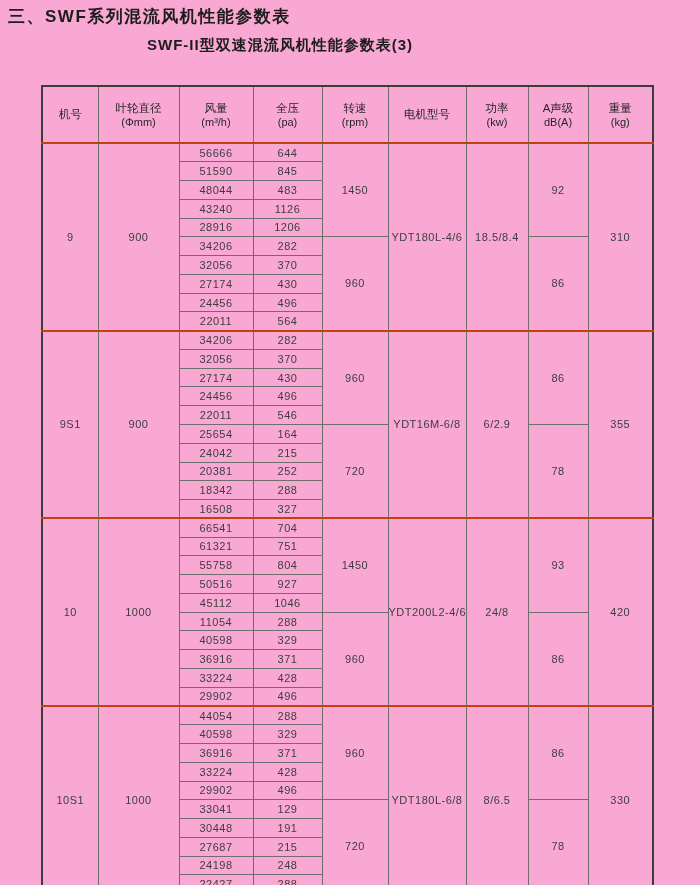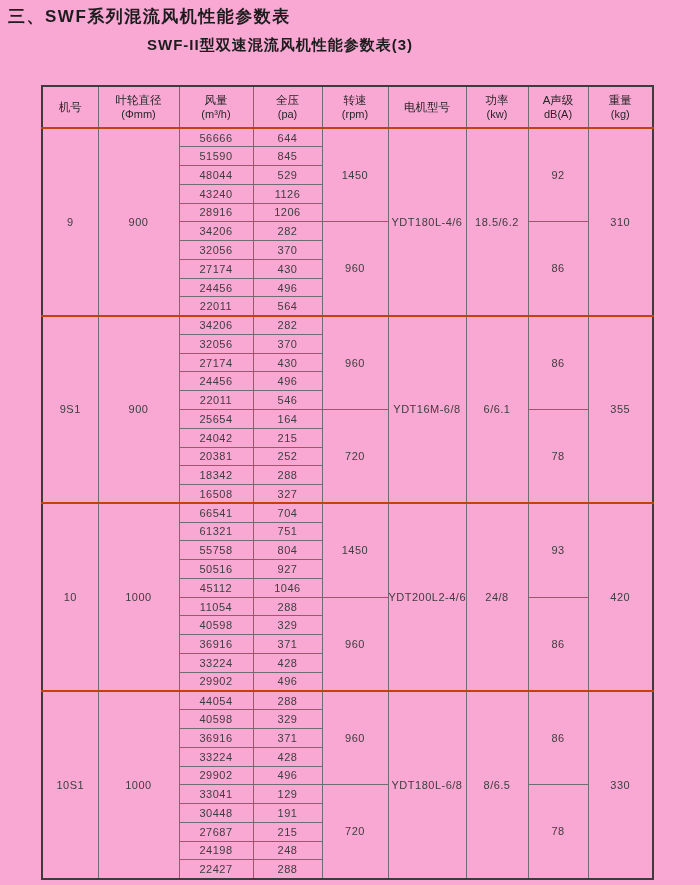--- a/index.html
+++ b/index.html
@@ -19,21 +19,21 @@
   table.perf {
     position:absolute; left:41px; top:85px; width:611px;
     border-collapse:collapse; table-layout:fixed;
     border:2px solid #3c3c3c;
   }
   .perf th, .perf td {
     border:1px solid #6e6e6e; padding:0;
     text-align:center; vertical-align:middle;
     overflow:hidden; white-space:nowrap;
   }
-  .perf thead tr { height:42px; }
+  .perf thead tr { height:57px; }
   .perf th { font-weight:400; color:#262626; }
   .perf th .line1 { font-size:11.5px; line-height:13px; }
   .perf th .line2 { font-size:11px; line-height:12px; margin-top:1px; }
   .perf tbody tr { height:18.78px; }
   .perf td.num { font-size:11px; color:#3d3d3d; letter-spacing:0.5px; }
   .perf tr.sec-start td { border-top:2px solid #c2410c; }
 </style>
 </head>
 <body>
 
@@ -93,31 +93,31 @@
     </thead>
     <tbody>
 
       <tr class="sec-start">
         <td class="num" rowspan="10">9</td>
         <td class="num" rowspan="10">900</td>
         <td class="num">56666</td>
         <td class="num">644</td>
         <td class="num" rowspan="5">1450</td>
         <td class="num" rowspan="10">YDT180L-4/6</td>
-        <td class="num" rowspan="10">18.5/6.2</td>
+        <td class="num" rowspan="10">18.5/8.4</td>
         <td class="num" rowspan="5">92</td>
         <td class="num" rowspan="10">310</td>
       </tr>
       <tr>
           <td class="num">51590</td>
           <td class="num">845</td>
         </tr>
       <tr>
           <td class="num">48044</td>
-          <td class="num">529</td>
+          <td class="num">483</td>
         </tr>
       <tr>
           <td class="num">43240</td>
           <td class="num">1126</td>
         </tr>
       <tr>
           <td class="num">28916</td>
           <td class="num">1206</td>
         </tr>
       <tr>
@@ -143,21 +143,21 @@
           <td class="num">564</td>
         </tr>
 
       <tr class="sec-start">
         <td class="num" rowspan="10">9S1</td>
         <td class="num" rowspan="10">900</td>
         <td class="num">34206</td>
         <td class="num">282</td>
         <td class="num" rowspan="5">960</td>
         <td class="num" rowspan="10">YDT16M-6/8</td>
-        <td class="num" rowspan="10">6/6.1</td>
+        <td class="num" rowspan="10">6/2.9</td>
         <td class="num" rowspan="5">86</td>
         <td class="num" rowspan="10">355</td>
       </tr>
       <tr>
           <td class="num">32056</td>
           <td class="num">370</td>
         </tr>
       <tr>
           <td class="num">27174</td>
           <td class="num">430</td>

